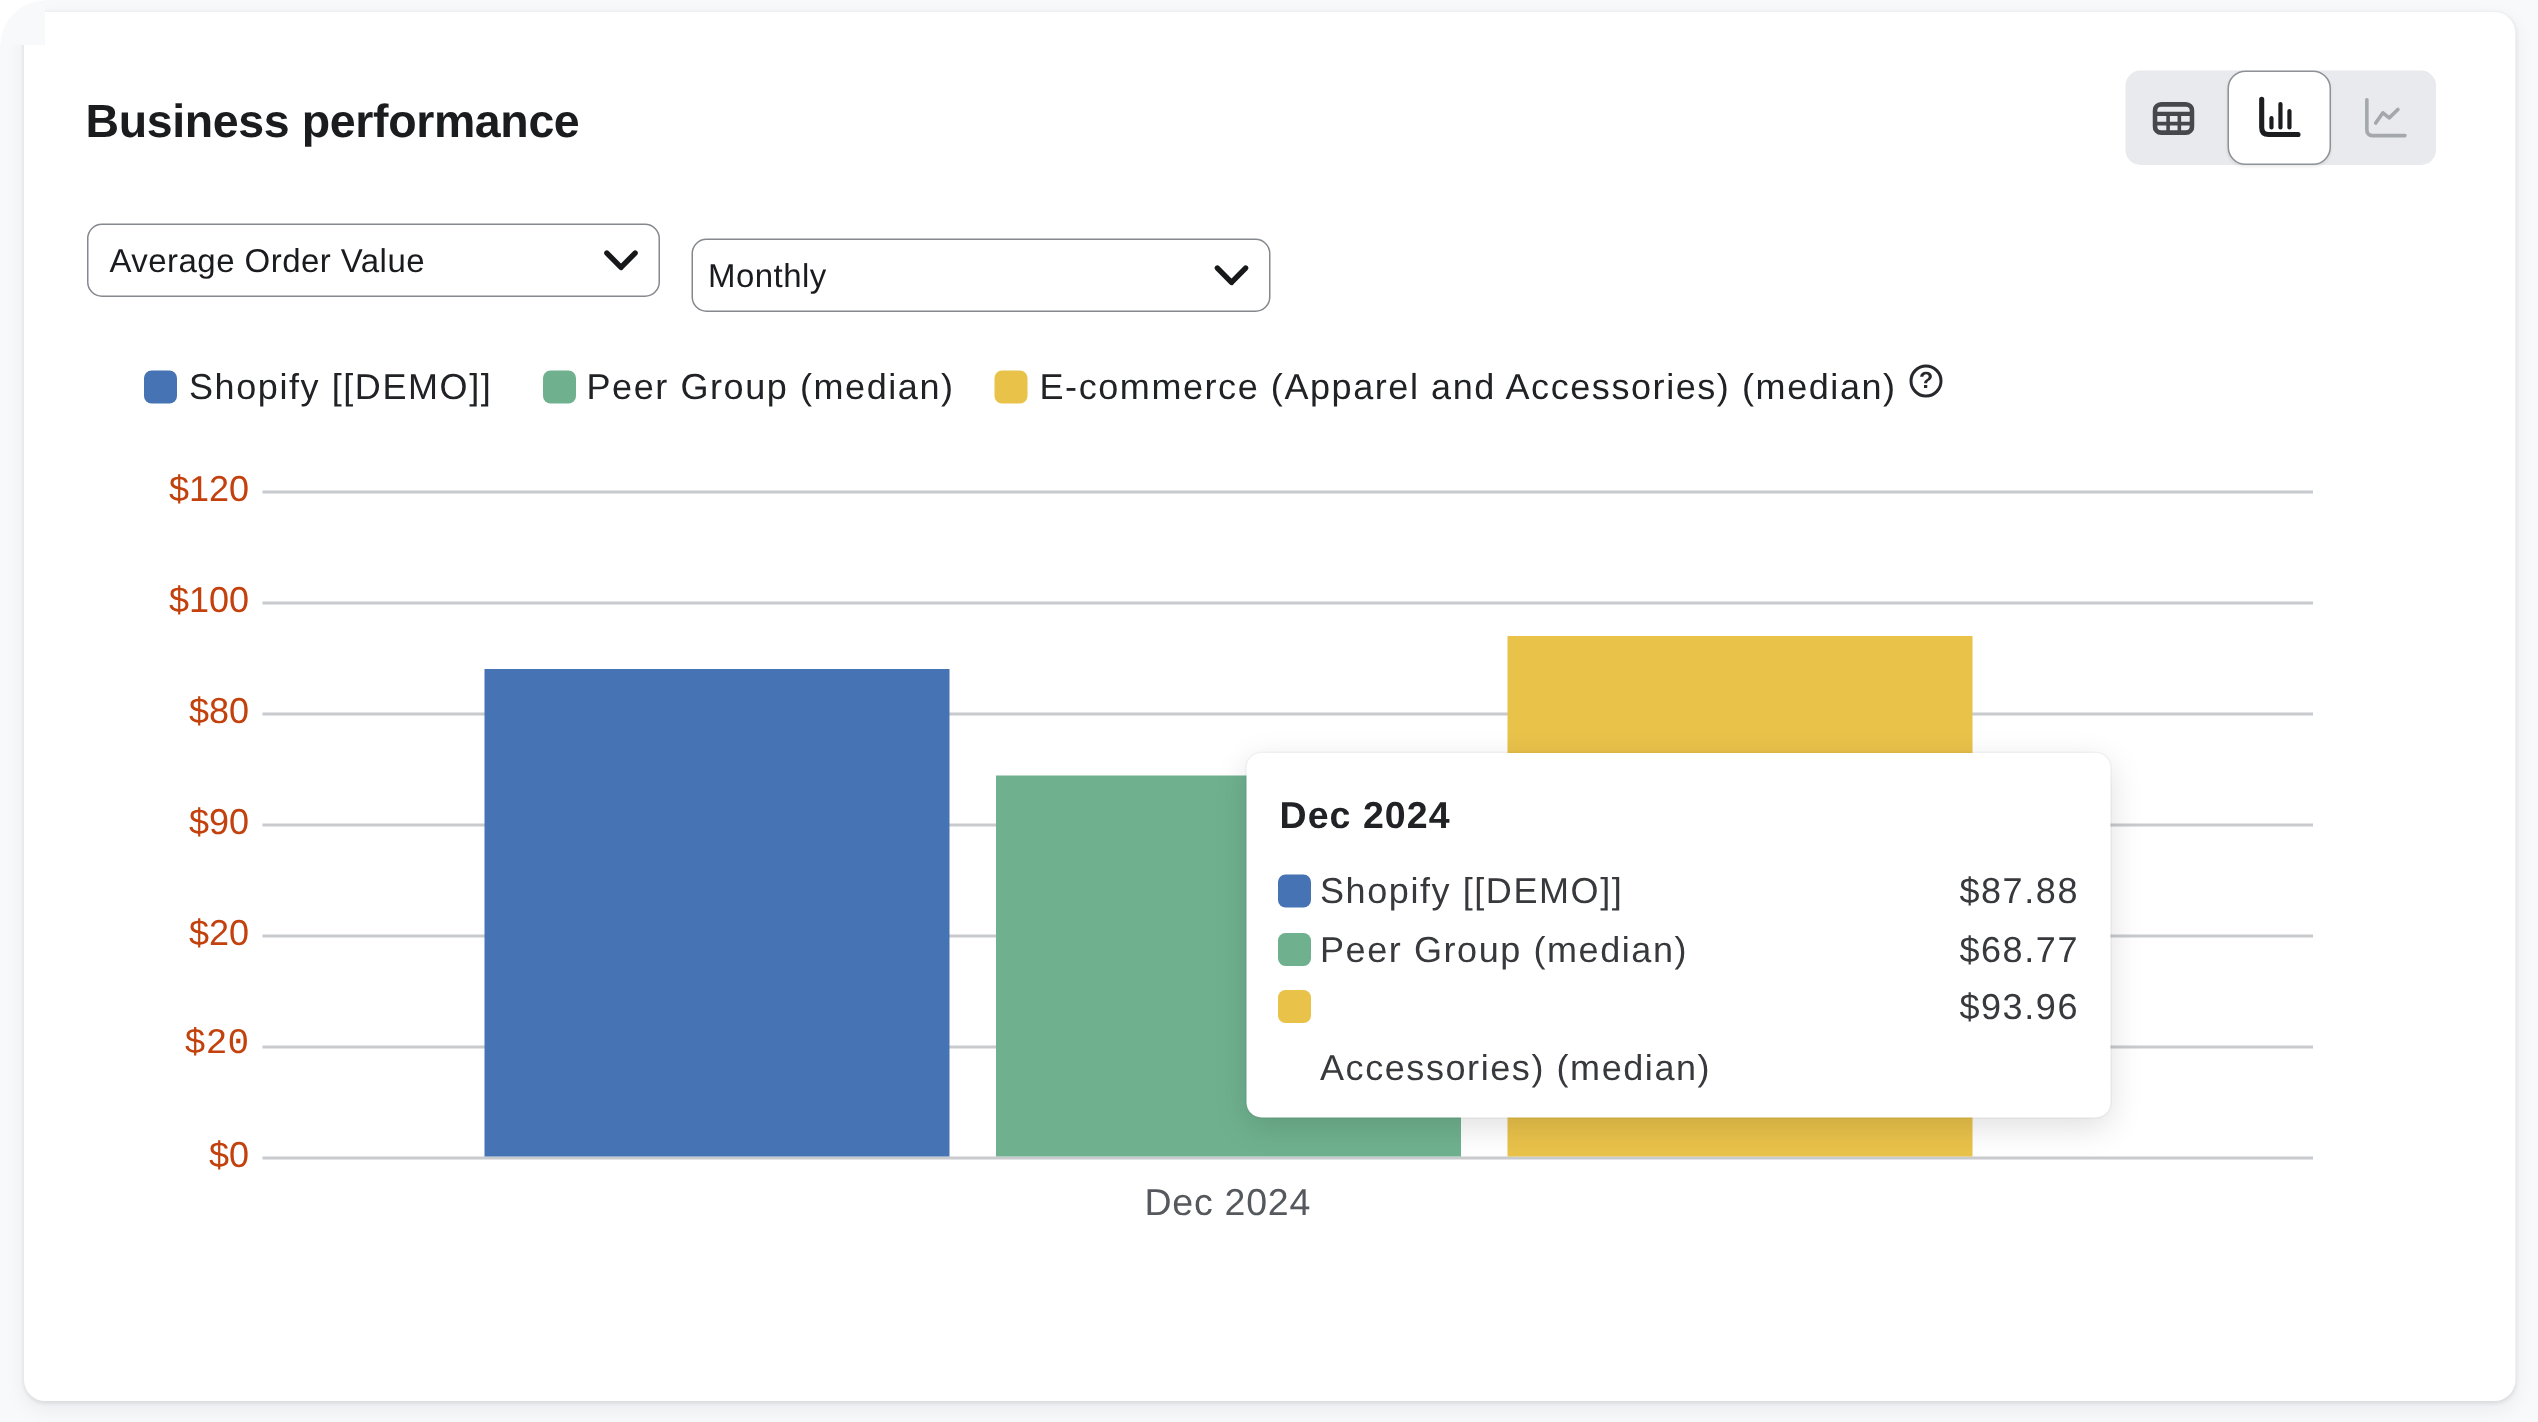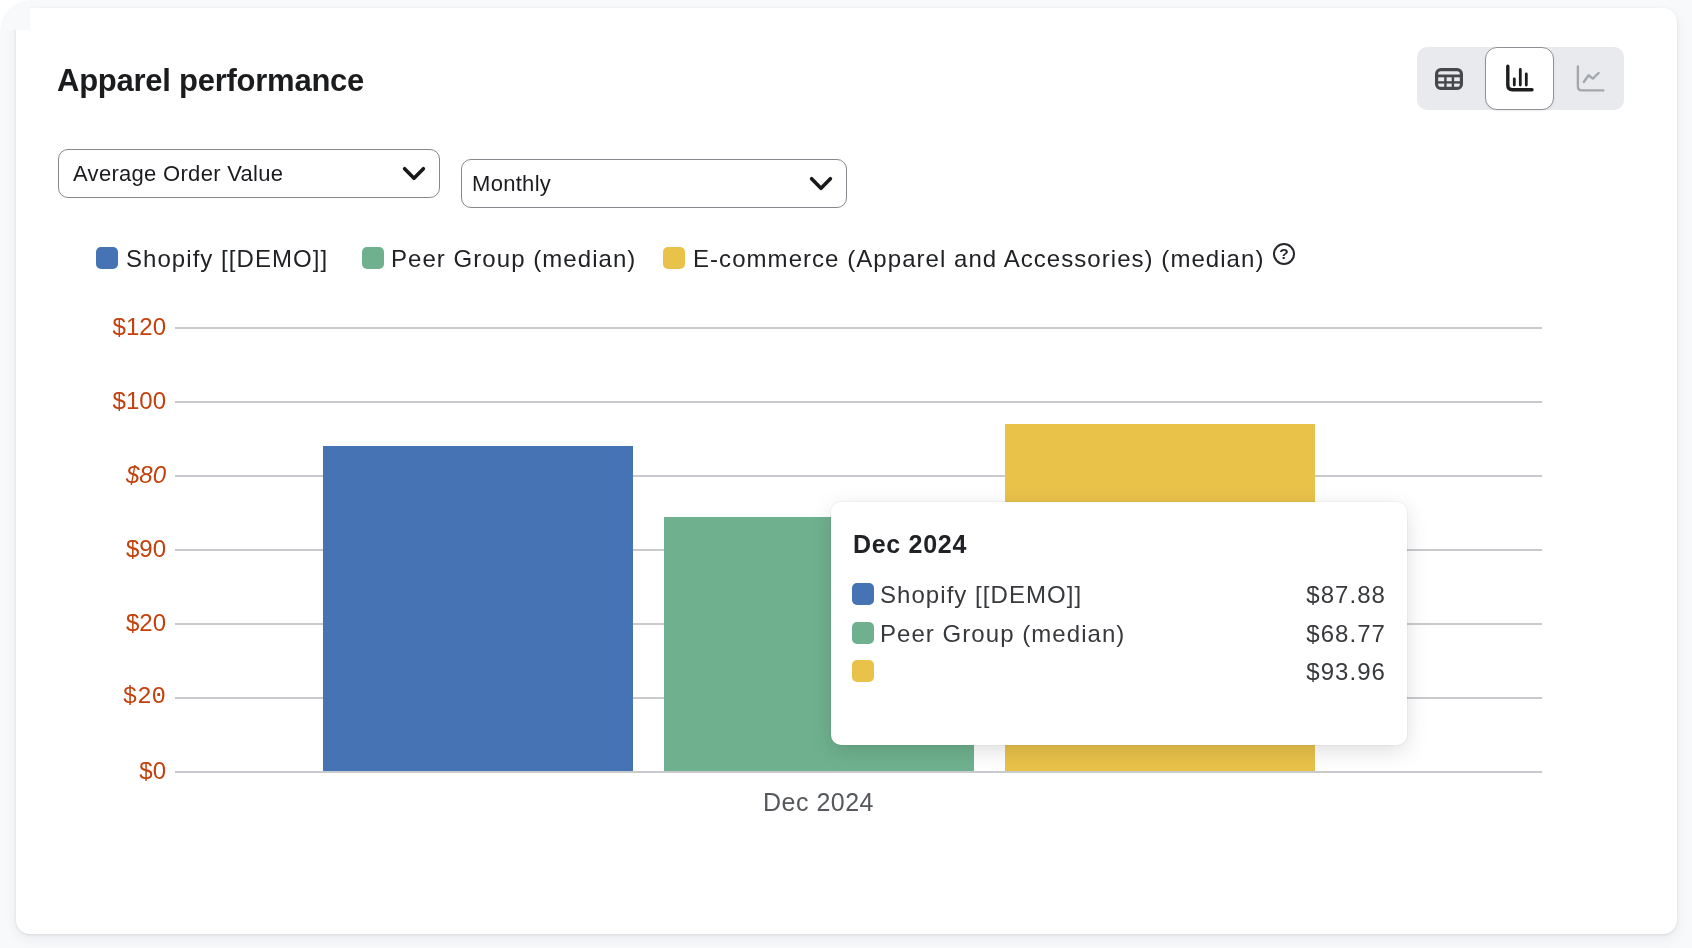--- a/index.html
+++ b/index.html
@@ -48,21 +48,21 @@
   }
   #tip .t { position:absolute; left:22px; top:28px; font-size:25px; font-weight:bold; letter-spacing:0.7px; color:#202225; }
   #tip .sq { position:absolute; left:21px; width:22px; height:22px; border-radius:5px; }
   #tip .lb { position:absolute; left:49px; font-size:24px; letter-spacing:1.05px; color:#37393d; white-space:nowrap; }
   #tip .vl { position:absolute; right:21px; font-size:24px; letter-spacing:1.05px; color:#37393d; }
 </style>
 </head>
 <body>
 <div id="card"></div>
 <div class="abs" id="corner"></div>
-<div class="abs" id="title">Apparel performance</div>
+<div class="abs" id="title">Business performance</div>
 
 <div class="abs" id="seg"></div>
 <svg class="abs" style="left:1435px; top:68px;" width="28" height="22" viewBox="0 0 28 22">
   <g fill="none" stroke="#47484b">
     <rect x="1.6" y="1.6" width="24.8" height="18.8" rx="4.2" stroke-width="3.2"></rect>
     <path d="M1.6 7.9 H26.4" stroke-width="2.8"></path>
     <path d="M1.6 14.4 H26.4" stroke-width="2.4"></path>
     <path d="M10.4 7.9 V20.4 M17.9 7.9 V20.4" stroke-width="2.4"></path>
   </g>
 </svg>
@@ -109,21 +109,21 @@
 <div class="abs grid" style="top:326.5px;"></div>
 <div class="abs grid" style="top:400.5px;"></div>
 <div class="abs grid" style="top:474.5px;"></div>
 <div class="abs grid" style="top:548.5px;"></div>
 <div class="abs grid" style="top:622.5px;"></div>
 <div class="abs grid" style="top:696.5px;"></div>
 <div class="abs grid" style="top:770.5px;"></div>
 
 <div class="abs ylab" style="left:56px; top:313px;">$120</div>
 <div class="abs ylab" style="left:56px; top:387px;">$100</div>
-<div class="abs ylab" style="left:56px; top:461px;font-style:italic;">$80</div>
+<div class="abs ylab" style="left:56px; top:461px;">$80</div>
 <div class="abs ylab" style="left:56px; top:535px;">$90</div>
 <div class="abs ylab" style="left:56px; top:609px;">$20</div>
 <div class="abs ylab" style="left:56px; top:683px;font-family:Liberation Mono, monospace;">$20</div>
 <div class="abs ylab" style="left:56px; top:757px;">$0</div>
 
 <div class="abs bar" style="left:323px; top:446px; height:325px; background:#4573b3;"></div>
 <div class="abs bar" style="left:664px; top:517px; height:254px; background:#6fb18f;"></div>
 <div class="abs bar" style="left:1005px; top:424px; height:347px; background:#e9c24a;"></div>
 
 <div class="abs" id="xlab">Dec 2024</div>
@@ -131,13 +131,14 @@
 <div class="abs" id="tip">
   <div class="t">Dec 2024</div>
   <div class="sq" style="top:81px; background:#4573b3;"></div>
   <div class="lb" style="top:79px;">Shopify [[DEMO]]</div>
   <div class="vl" style="top:79px;">$87.88</div>
   <div class="sq" style="top:119.5px; background:#6fb18f;"></div>
   <div class="lb" style="top:117.5px;">Peer Group (median)</div>
   <div class="vl" style="top:117.5px;">$68.77</div>
   <div class="sq" style="top:158px; background:#e9c24a;"></div>
   <div class="vl" style="top:156px;">$93.96</div>
+  <div class="lb" style="top:197px;">Accessories) (median)</div>
 </div>
 
 </body></html>

